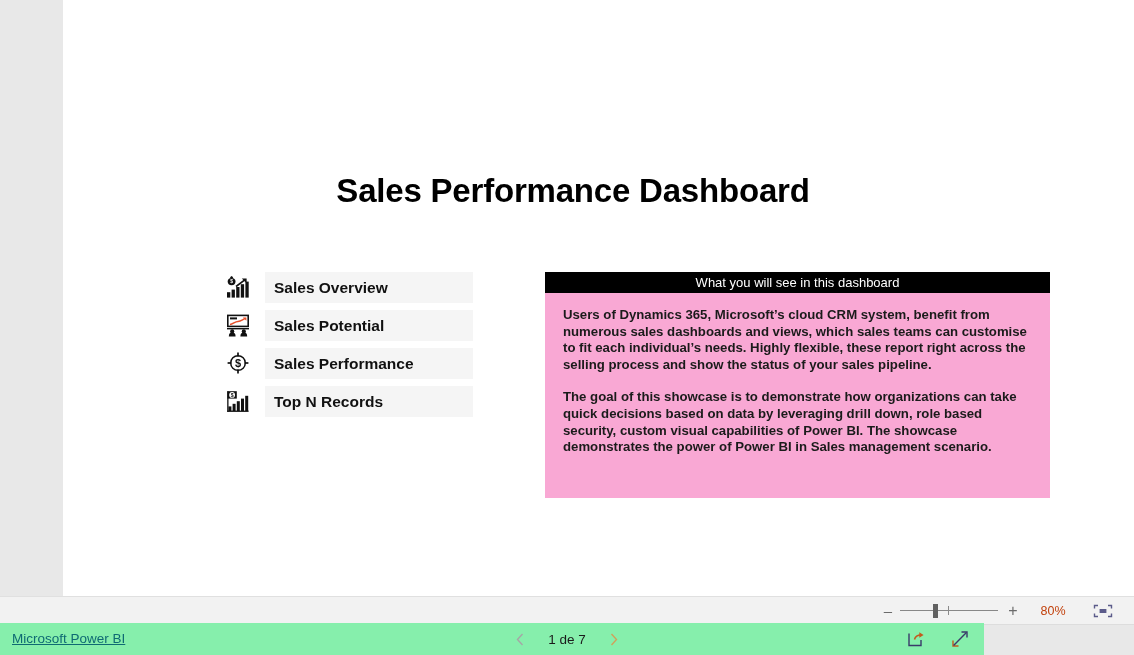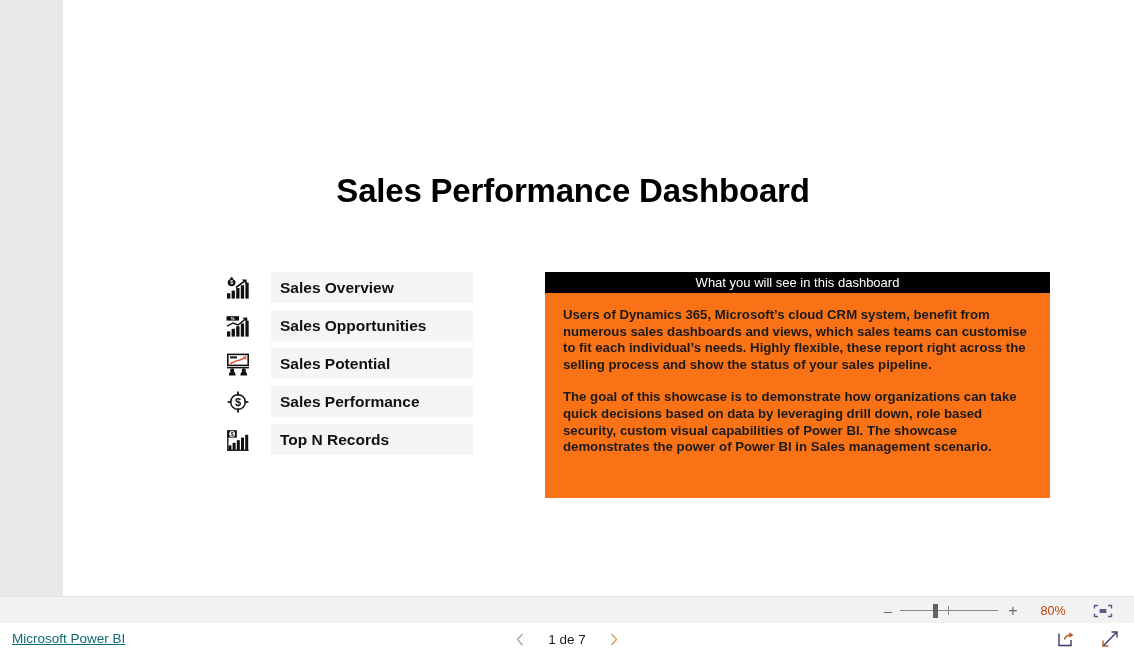--- a/index.html
+++ b/index.html
@@ -46,23 +46,22 @@
     position: absolute;
     left: 158px;
     top: 272px;
     width: 252px;
   }
   .nav-item {
     position: relative;
     height: 31px;
     margin-bottom: 7px;
     display: flex;
-    align-items: flex-end;
-    cursor: pointer;
-    gap: 6px;
+    align-items: flex-start;
+    cursor: pointer;
   }
   .nav-icon {
     width: 34px;
     height: 30px;
     flex: 0 0 34px;
     display: flex;
     align-items: center;
     justify-content: center;
     margin-right: 10px;
   }
@@ -80,21 +79,21 @@
     white-space: nowrap;
   }
 
   
   #info-panel {
     position: absolute;
     left: 482px;
     top: 272px;
     width: 505px;
     height: 226px;
-    background: #f97316;
+    background: #f9a8d4;
   }
   #info-panel-header {
     height: 21px;
     line-height: 21px;
     background: #000000;
     color: #ffffff;
     text-align: center;
     font-size: 13px;
     font-family: "Liberation Sans", sans-serif;
   }
@@ -202,23 +201,23 @@
     align-items: center;
     justify-content: center;
     cursor: pointer;
   }
 
   
   #footer-bar {
     position: absolute;
     left: 0;
     top: 623px;
-    width: 1134px;
+    width: 984px;
     height: 32px;
-    background: #ffffff;
+    background: #86efac;
     text-decoration: underline;
   }
   #powerbi-link {
     position: absolute;
     left: 12px;
     top: 8px;
     font-size: 13.5px;
     color: #0f6a73;
     text-decoration: underline;
     cursor: pointer;
@@ -288,36 +287,20 @@
           <rect x="2" y="17.2" width="3.3" height="5.4" fill="#111"></rect>
           <rect x="6.6" y="14.6" width="3.3" height="8" fill="#111"></rect>
           <rect x="11.2" y="12" width="3.3" height="10.6" fill="#111"></rect>
           <rect x="15.8" y="9.2" width="3.3" height="13.4" fill="#111"></rect>
           <rect x="20.4" y="6.6" width="3.3" height="16" fill="#111"></rect>
         </svg>
       </span>
       <span class="nav-label">Sales Overview</span>
     </div>
 
-    <div class="nav-item">
-      <span class="nav-icon">
-        <svg width="26" height="24" viewBox="0 0 26 24">
-          <rect x="1.5" y="2.2" width="12.5" height="4.4" fill="#111"></rect>
-          <text x="7.7" y="5.9" font-size="4.3" fill="#fff" text-anchor="middle" font-family="Liberation Sans, sans-serif" font-weight="bold">%</text>
-          <path d="M2 12.2 L8 9 L13 11 L21 4.6" stroke="#111" stroke-width="1.4" fill="none"></path>
-          <path d="M17.4 3.8 L22.2 3.6 L22.4 8.2 Z" fill="#111"></path>
-          <rect x="2" y="17.4" width="3.3" height="5.2" fill="#111"></rect>
-          <rect x="6.6" y="14.8" width="3.3" height="7.8" fill="#111"></rect>
-          <rect x="11.2" y="12.2" width="3.3" height="10.4" fill="#111"></rect>
-          <rect x="15.8" y="9.4" width="3.3" height="13.2" fill="#111"></rect>
-          <rect x="20.4" y="6.8" width="3.3" height="15.8" fill="#111"></rect>
-        </svg>
-      </span>
-      <span class="nav-label">Sales Opportunities</span>
-    </div>
 
 
     <div class="nav-item">
       <span class="nav-icon">
         <svg width="26" height="24" viewBox="0 0 26 24">
           <rect x="2" y="1.6" width="22" height="12.6" fill="#111"></rect>
           <rect x="3.6" y="3.2" width="18.8" height="9.4" fill="#fff"></rect>
           <rect x="5" y="4.4" width="7" height="2" fill="#111"></rect>
           <path d="M5 11.4 C8 11.4 9.8 8.4 13 8.4 C16 8.4 17.6 6.4 20.6 5.4" stroke="#e8502a" stroke-width="1.5" fill="none"></path>
           <path d="M17.8 4.6 L21.4 4.6 L21.4 7.8 Z" fill="#e8502a"></path>

